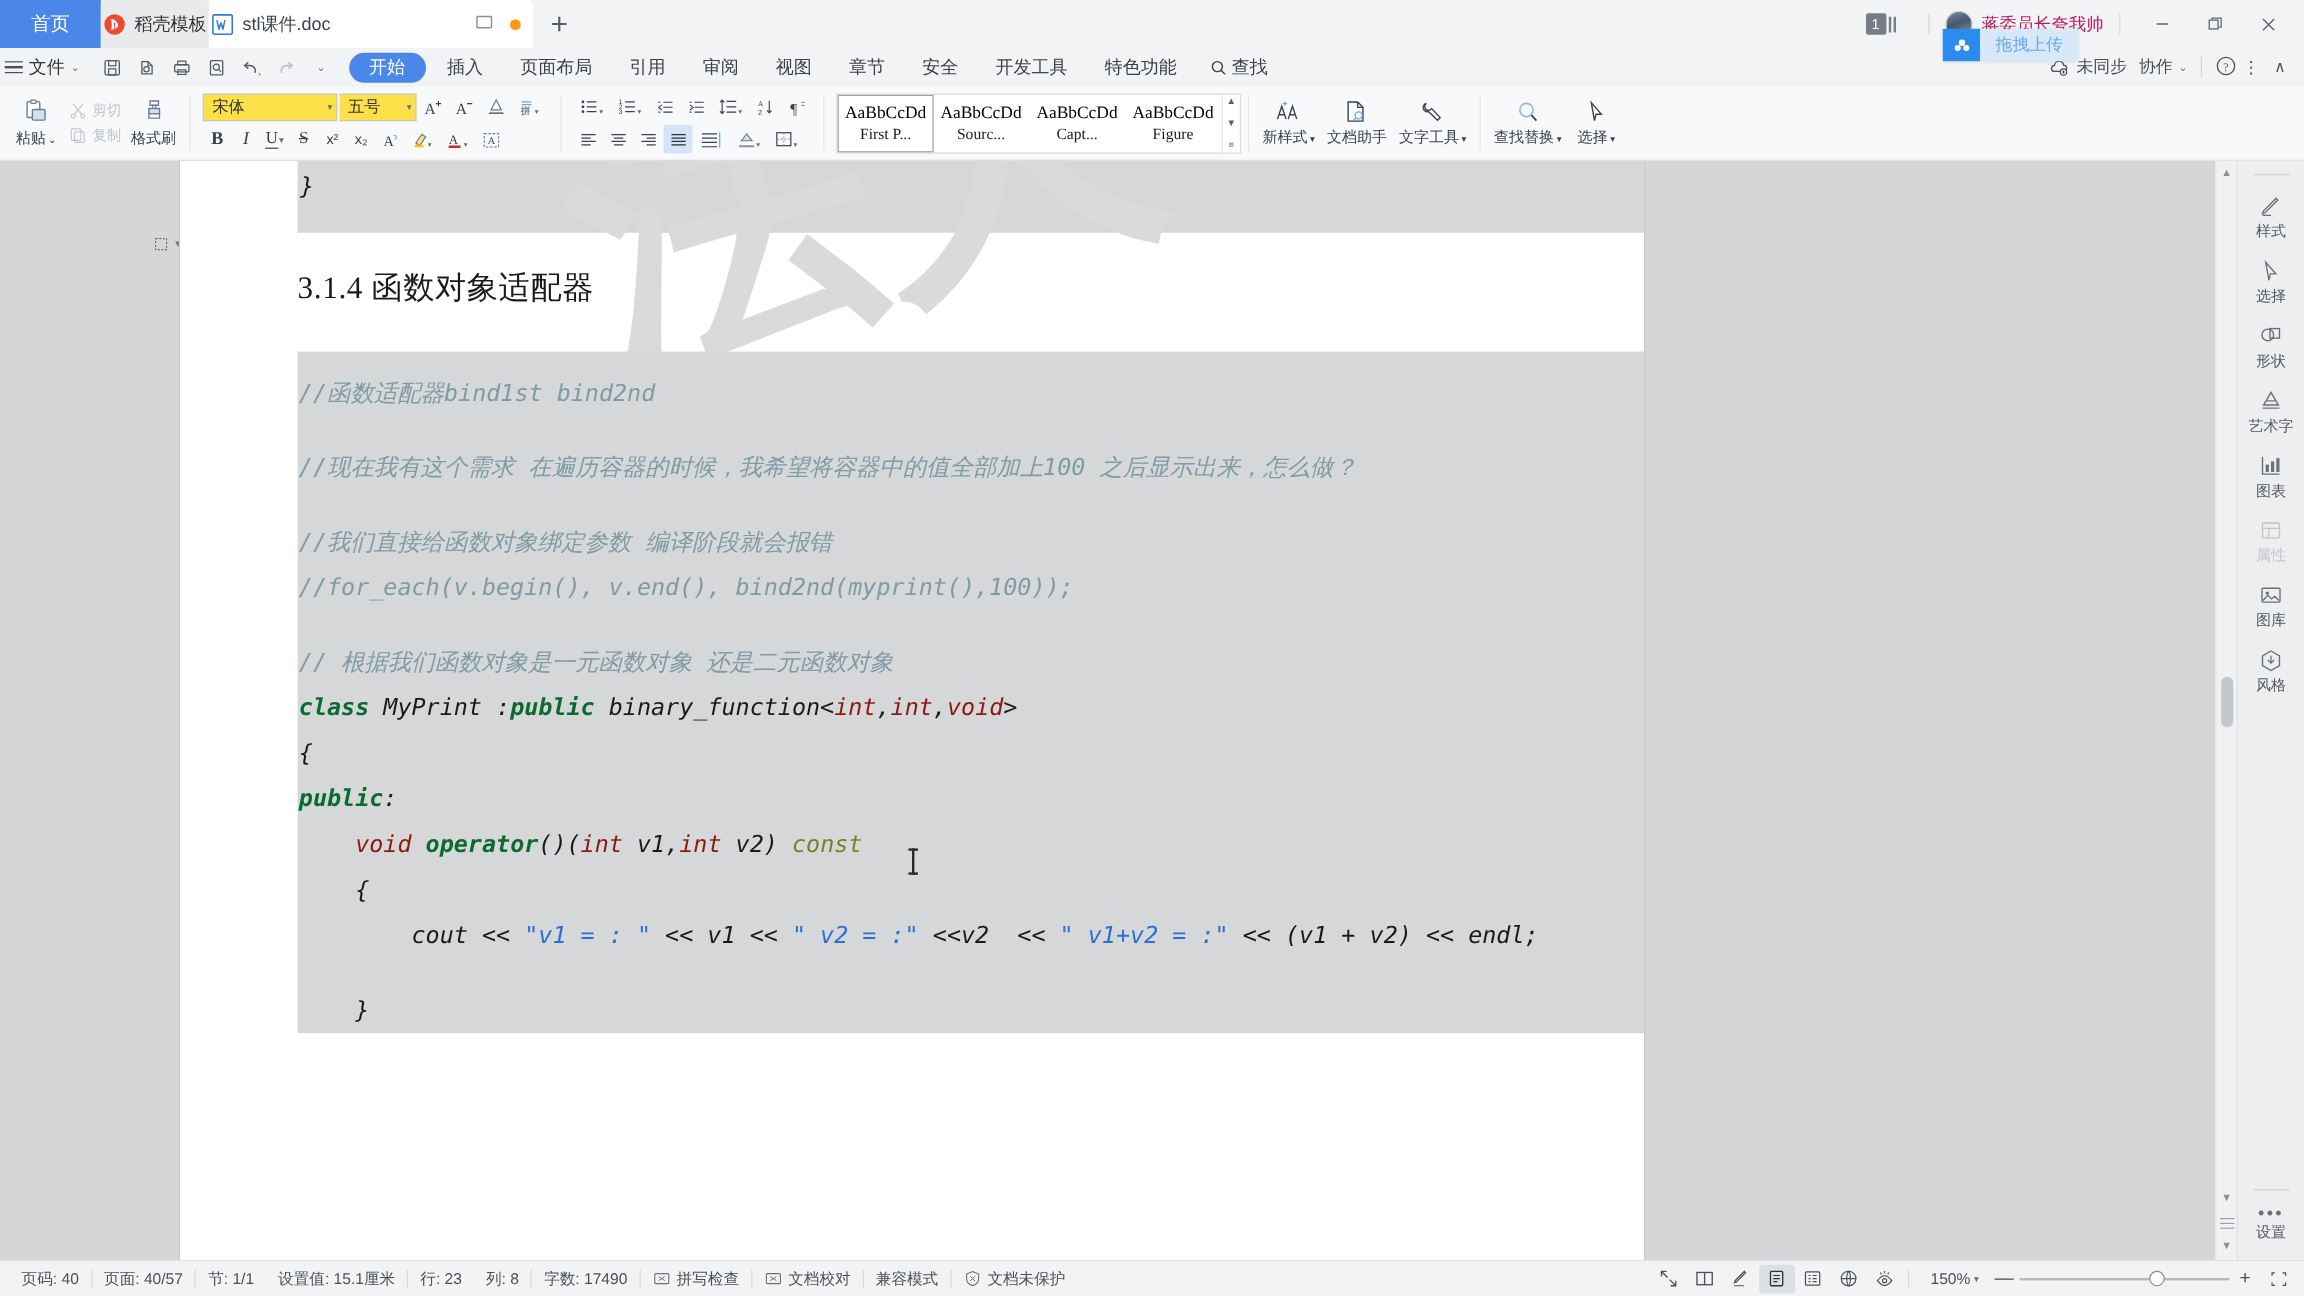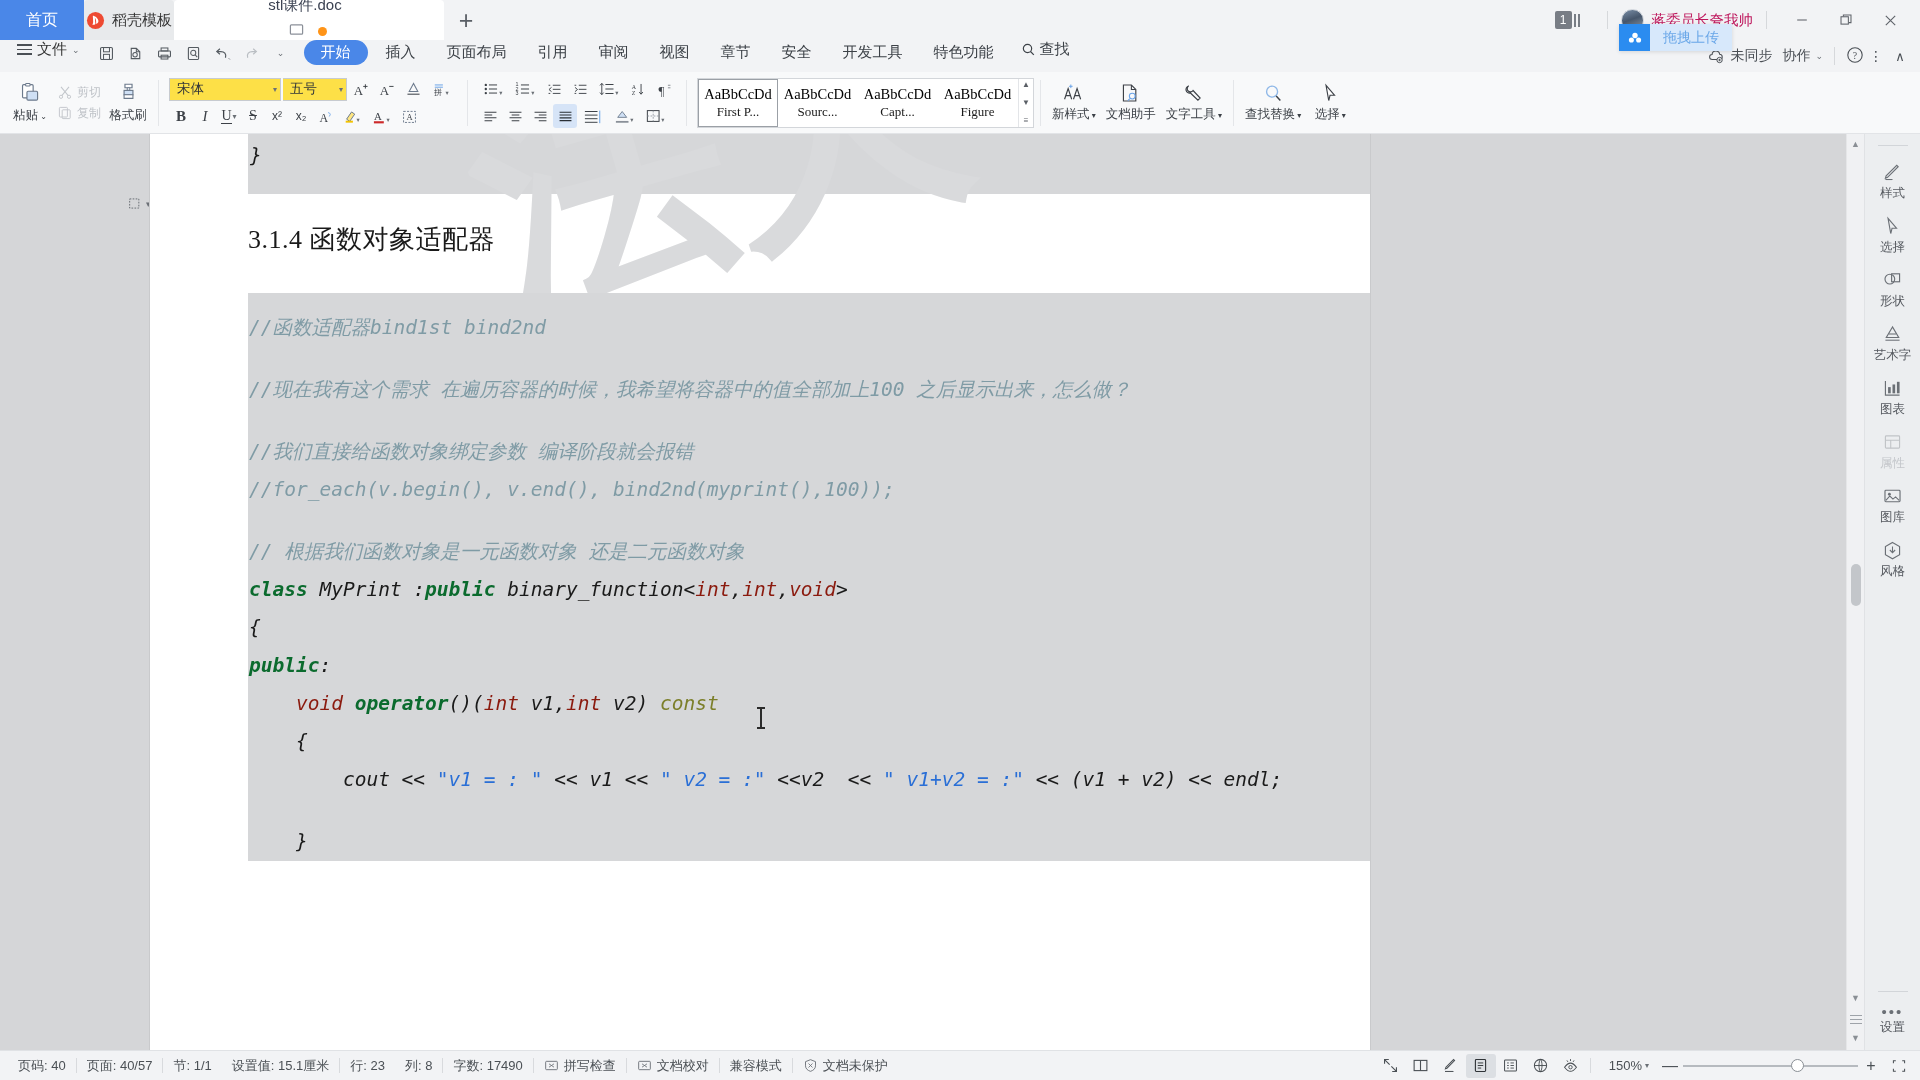--- a/index.html
+++ b/index.html
@@ -25,22 +25,21 @@
     border-top-left-radius: 4px; border-top-right-radius: 4px;
     white-space: nowrap;
   }
   .tab.home {
     background: #4a87e8; color: #fff; font-size: 16px; padding: 0 26px;
     border-radius: 0;
   }
   .tab.tpl { background: #e8eaec; }
   .tab.doc {
     background: #fff; min-width: 270px; padding-right: 10px;
-    justify-content: flex-end;
-    flex-direction: column;
+    justify-content: space-between;
   }
   .tab.doc .docname { flex: 1; color: #3b4252; }
   .tabico { width: 19px; height: 19px; flex: 0 0 19px; display: inline-block; }
   .tab-rt-icons { display:flex; align-items:center; gap: 14px; margin-left: 6px;}
   .dot-orange { width: 9px; height: 9px; border-radius: 50%; background: #ff9417; display:inline-block;}
   .newtab {
     width: 44px; height: 40px; display: flex; align-items: center; justify-content: center;
     font-size: 25px; color: #5a5f66; font-weight: 300;
   }
   .title-right {
@@ -61,22 +60,22 @@
     border: 1px solid #cfd4da; margin-right: 8px; flex: 0 0 23px;
   }
   .uname { font-size: 14.5px; color: #be185d; white-space: nowrap; }
   .wbtn {
     width: 44px; height: 40px; display:flex; align-items:center; justify-content:center;
     color:#5f636a;
   }
 
   
   .ribbon-tabs {
-    height: 32px; display: flex; align-items: flex-start; gap: 0;
-    padding-left: 13px; background: #f2f3f5; position: relative; flex: 0 0 32px;
+    height: 32px; display: flex; align-items: center; gap: 0;
+    padding-left: 0; background: #f2f3f5; position: relative; flex: 0 0 32px;
   }
   .rfile {
     display:flex; align-items:center; gap: 5px; font-size: 15px; color: #333;
     padding: 0 8px 0 4px;
   }
   .hamb { display:inline-flex; flex-direction:column; gap:3px; width:15px;}
   .hamb i { height:1.6px; background:#4a4f55; display:block;}
   .caret { font-size: 9px; color:#6b7076; }
   .qicons { display: flex; align-items: center; gap: 3px; margin: 0 6px; }
   .qi { width: 26px; height: 26px; display:flex; align-items:center; justify-content:center; color:#555b61; }

